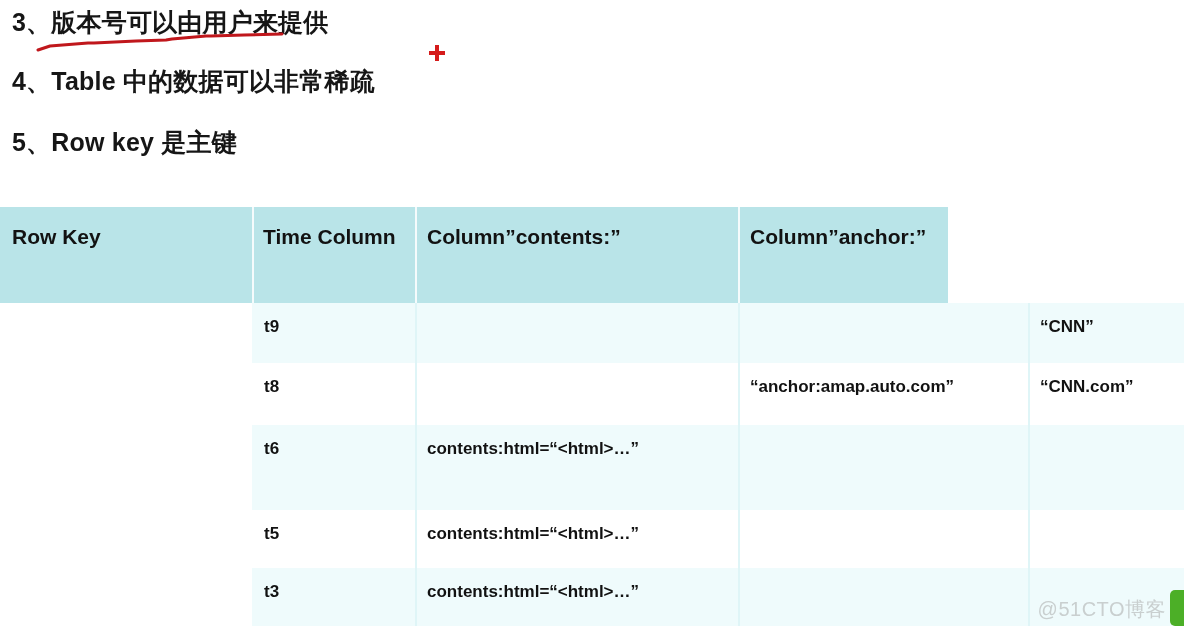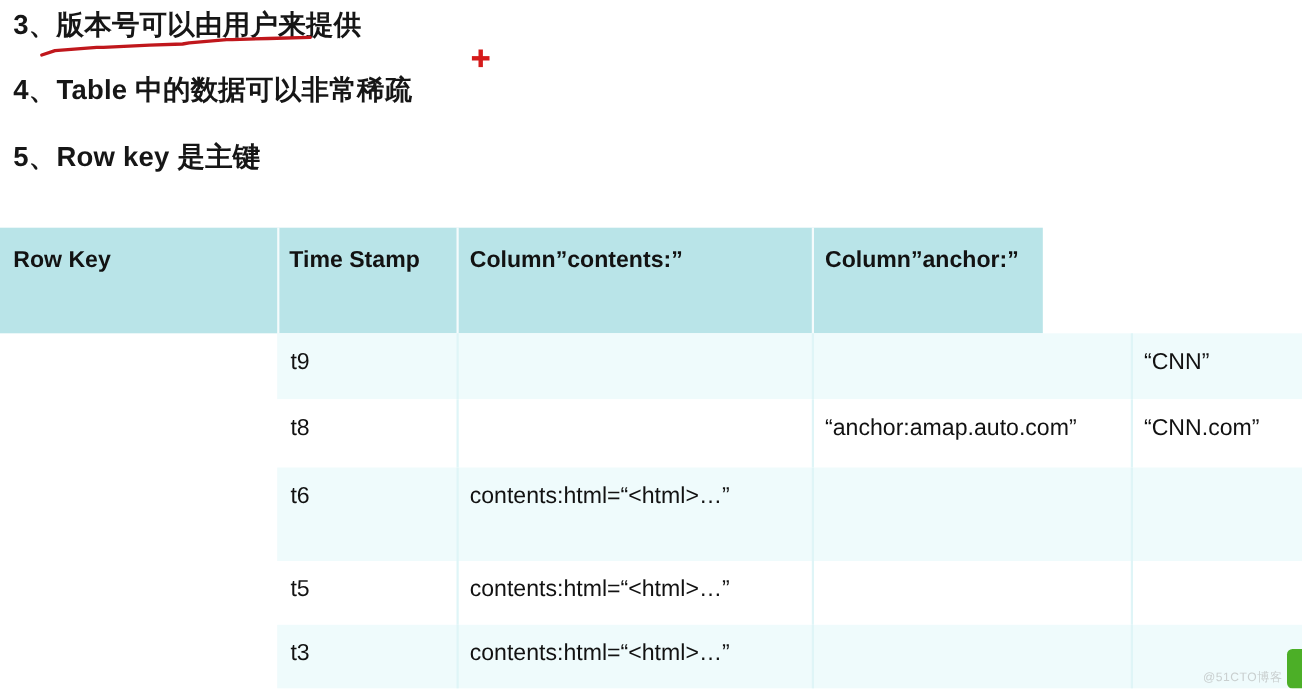--- a/index.html
+++ b/index.html
@@ -131,22 +131,22 @@
     position: absolute;
     left: 252px;
     width: 932px;
   }
   .trow.tint { background: #effbfc; }
   .trow.plain { background: #ffffff; }
 
   .cell {
     position: absolute;
     top: 14px;
-    font-size: 21px;
-    font-weight: 400;
+    font-size: 17px;
+    font-weight: 700;
     color: #121212;
     white-space: nowrap;
   }
   .c-time     { left: 12px; }
   .c-contents { left: 175px; }
   .c-anchor   { left: 498px; }
   .c-anchorv  { left: 788px; }
 
   
   .bsep {
@@ -163,21 +163,21 @@
     bottom: 0;
     width: 14px;
     height: 36px;
     background: #4caf27;
     border-radius: 5px 0 0 5px;
   }
   .wm-text {
     position: absolute;
     right: 18px;
     bottom: 3px;
-    font-size: 11px;
+    font-size: 20px;
     color: #c9cfcf;
     white-space: nowrap;
     letter-spacing: 0.5px;
     margin-left: 48px;
   }
 </style>
 </head>
 <body>
 
 <div class="bullets">
@@ -202,21 +202,21 @@
 </div>
 
 <div class="tbl">
 
   <div class="tbl-head">
     <div class="hsep" style="left:252px;"></div>
     <div class="hsep" style="left:415px;"></div>
     <div class="hsep" style="left:738px;"></div>
 
     <div class="hcell hc-rowkey">Row  Key</div>
-    <div class="hcell hc-time">Time Stamp</div>
+    <div class="hcell hc-time">Time Column</div>
     <div class="hcell hc-anchor">Column”anchor:”</div>
     <div class="hcell hc-contents">Column”contents:”</div>
   </div>
 
 
   <div class="trow tint" style="top:96px;  height:60px;">
     <div class="bsep" style="left:163px; top:0; height:60px;"></div>
     <div class="bsep" style="left:486px; top:0; height:60px;"></div>
     <div class="bsep" style="left:776px; top:0; height:60px;"></div>
     <div class="cell c-time">t9</div>

